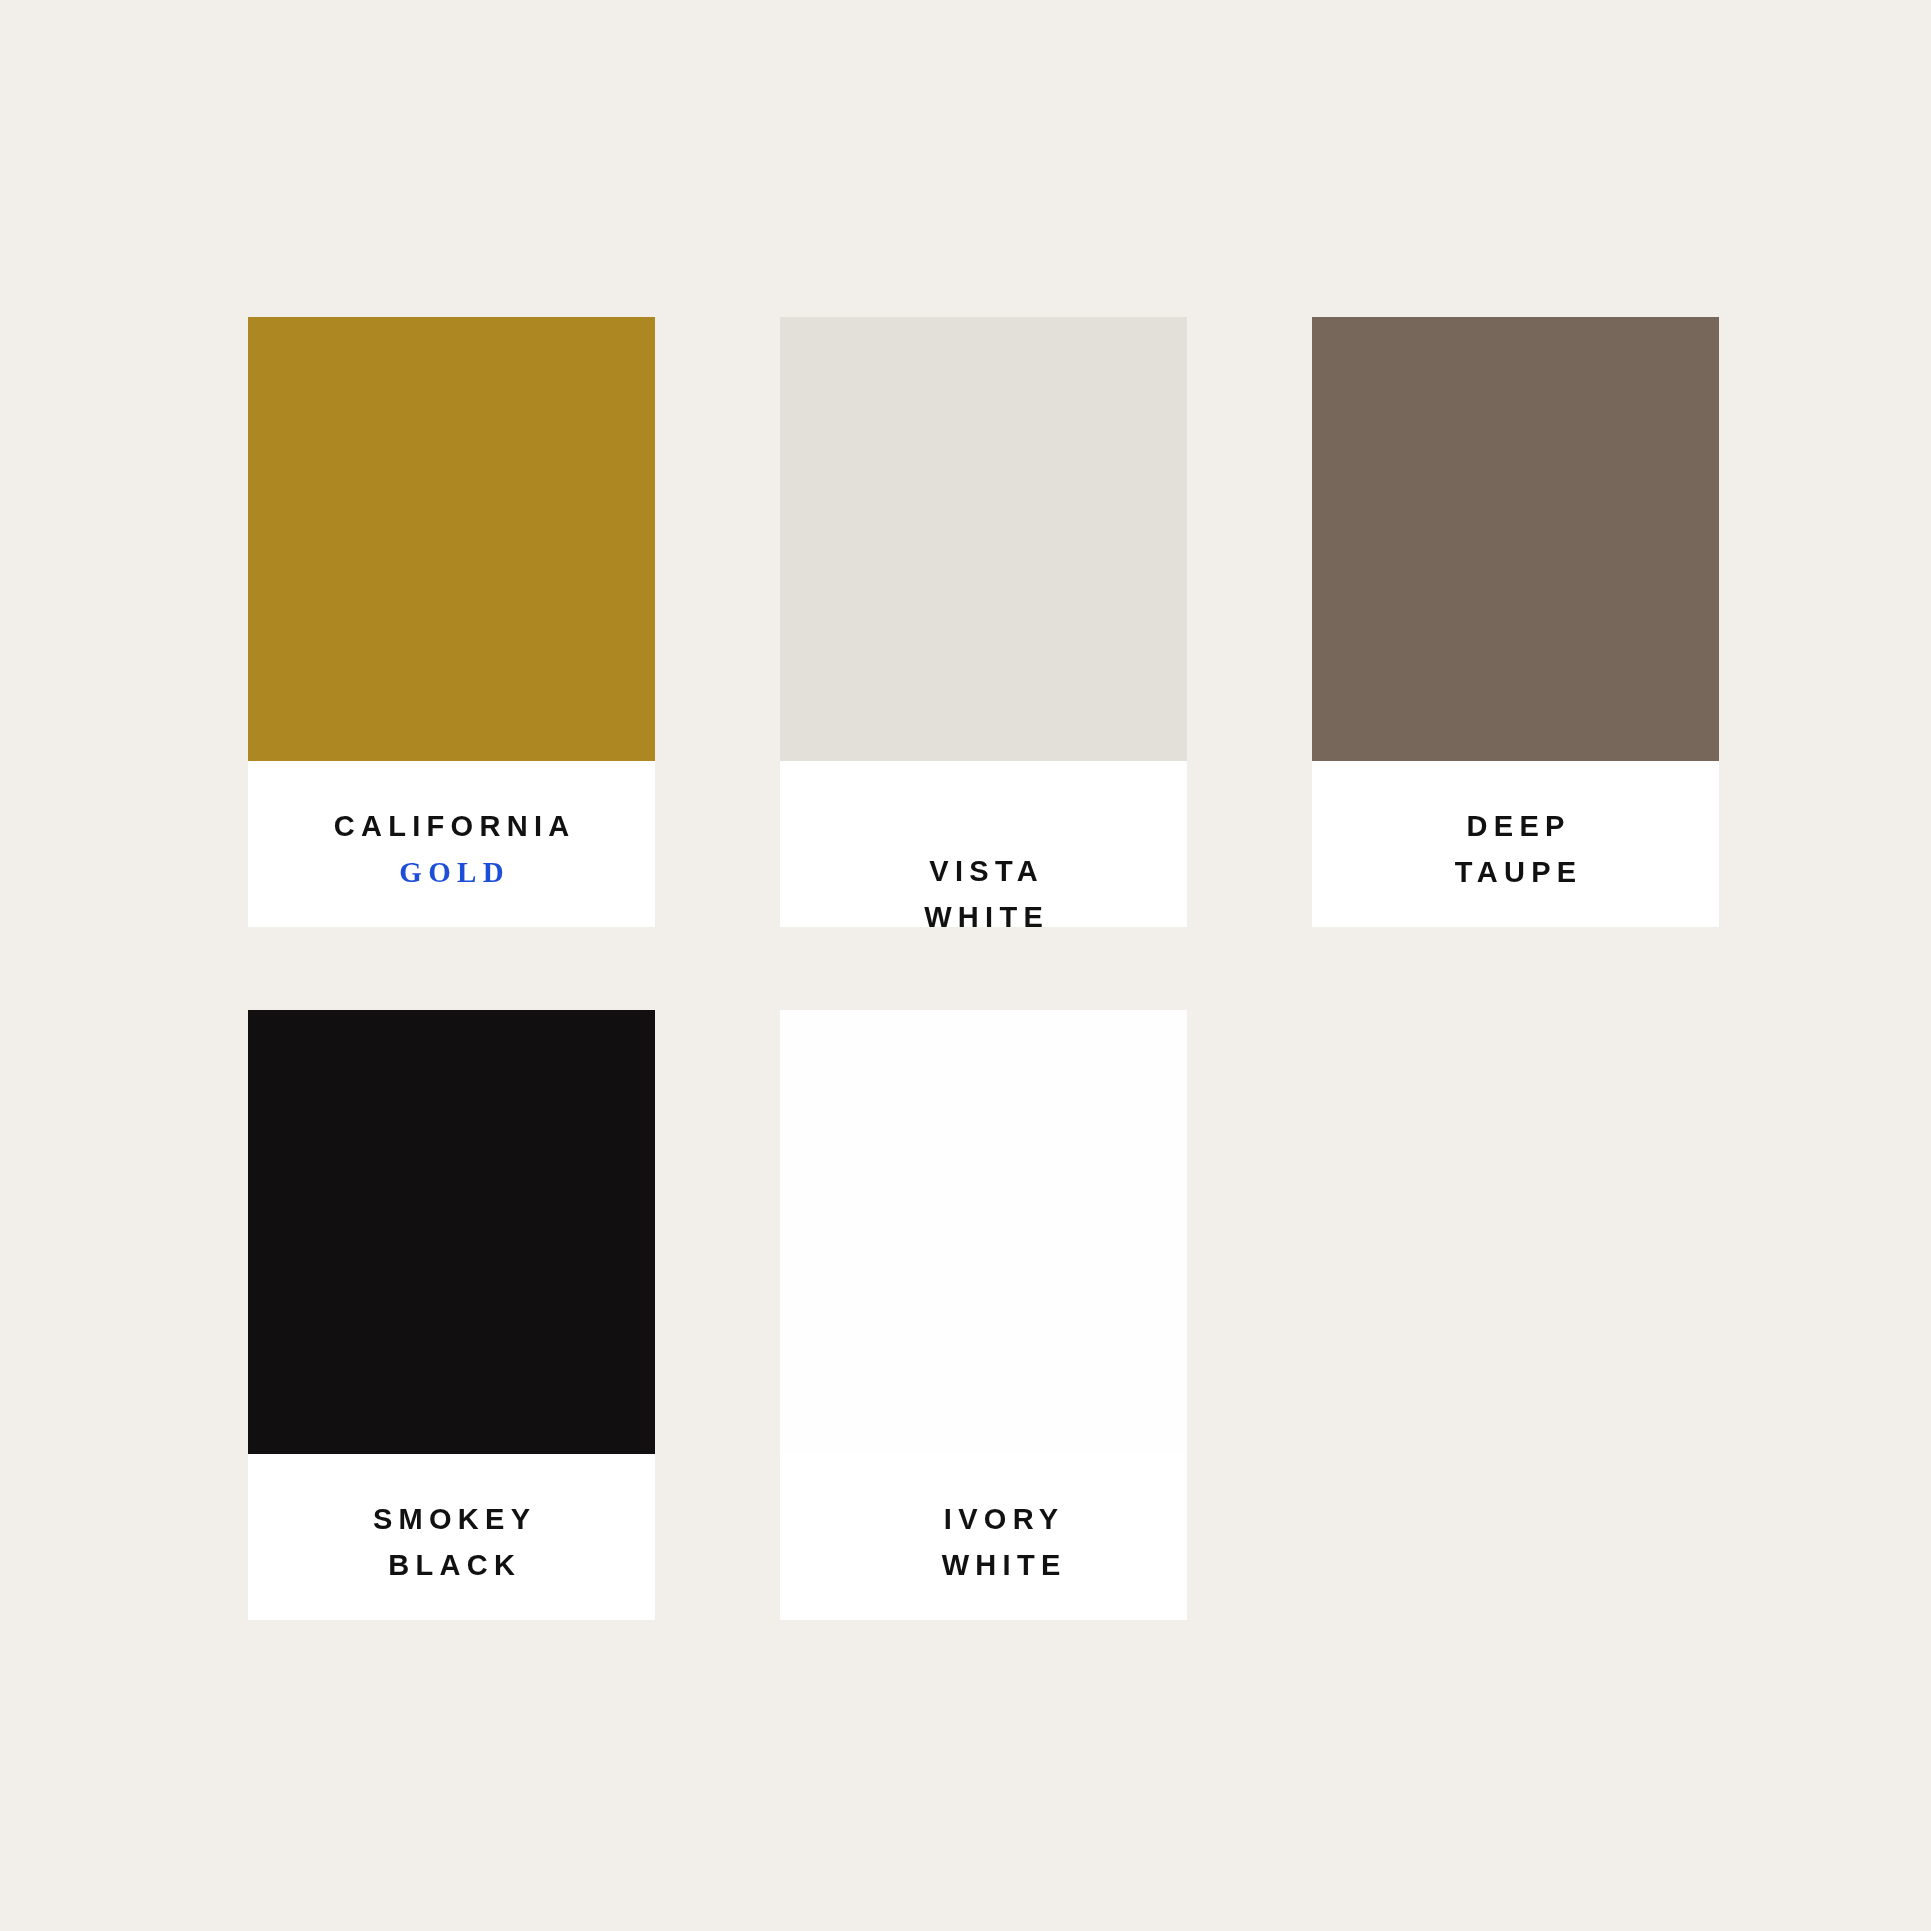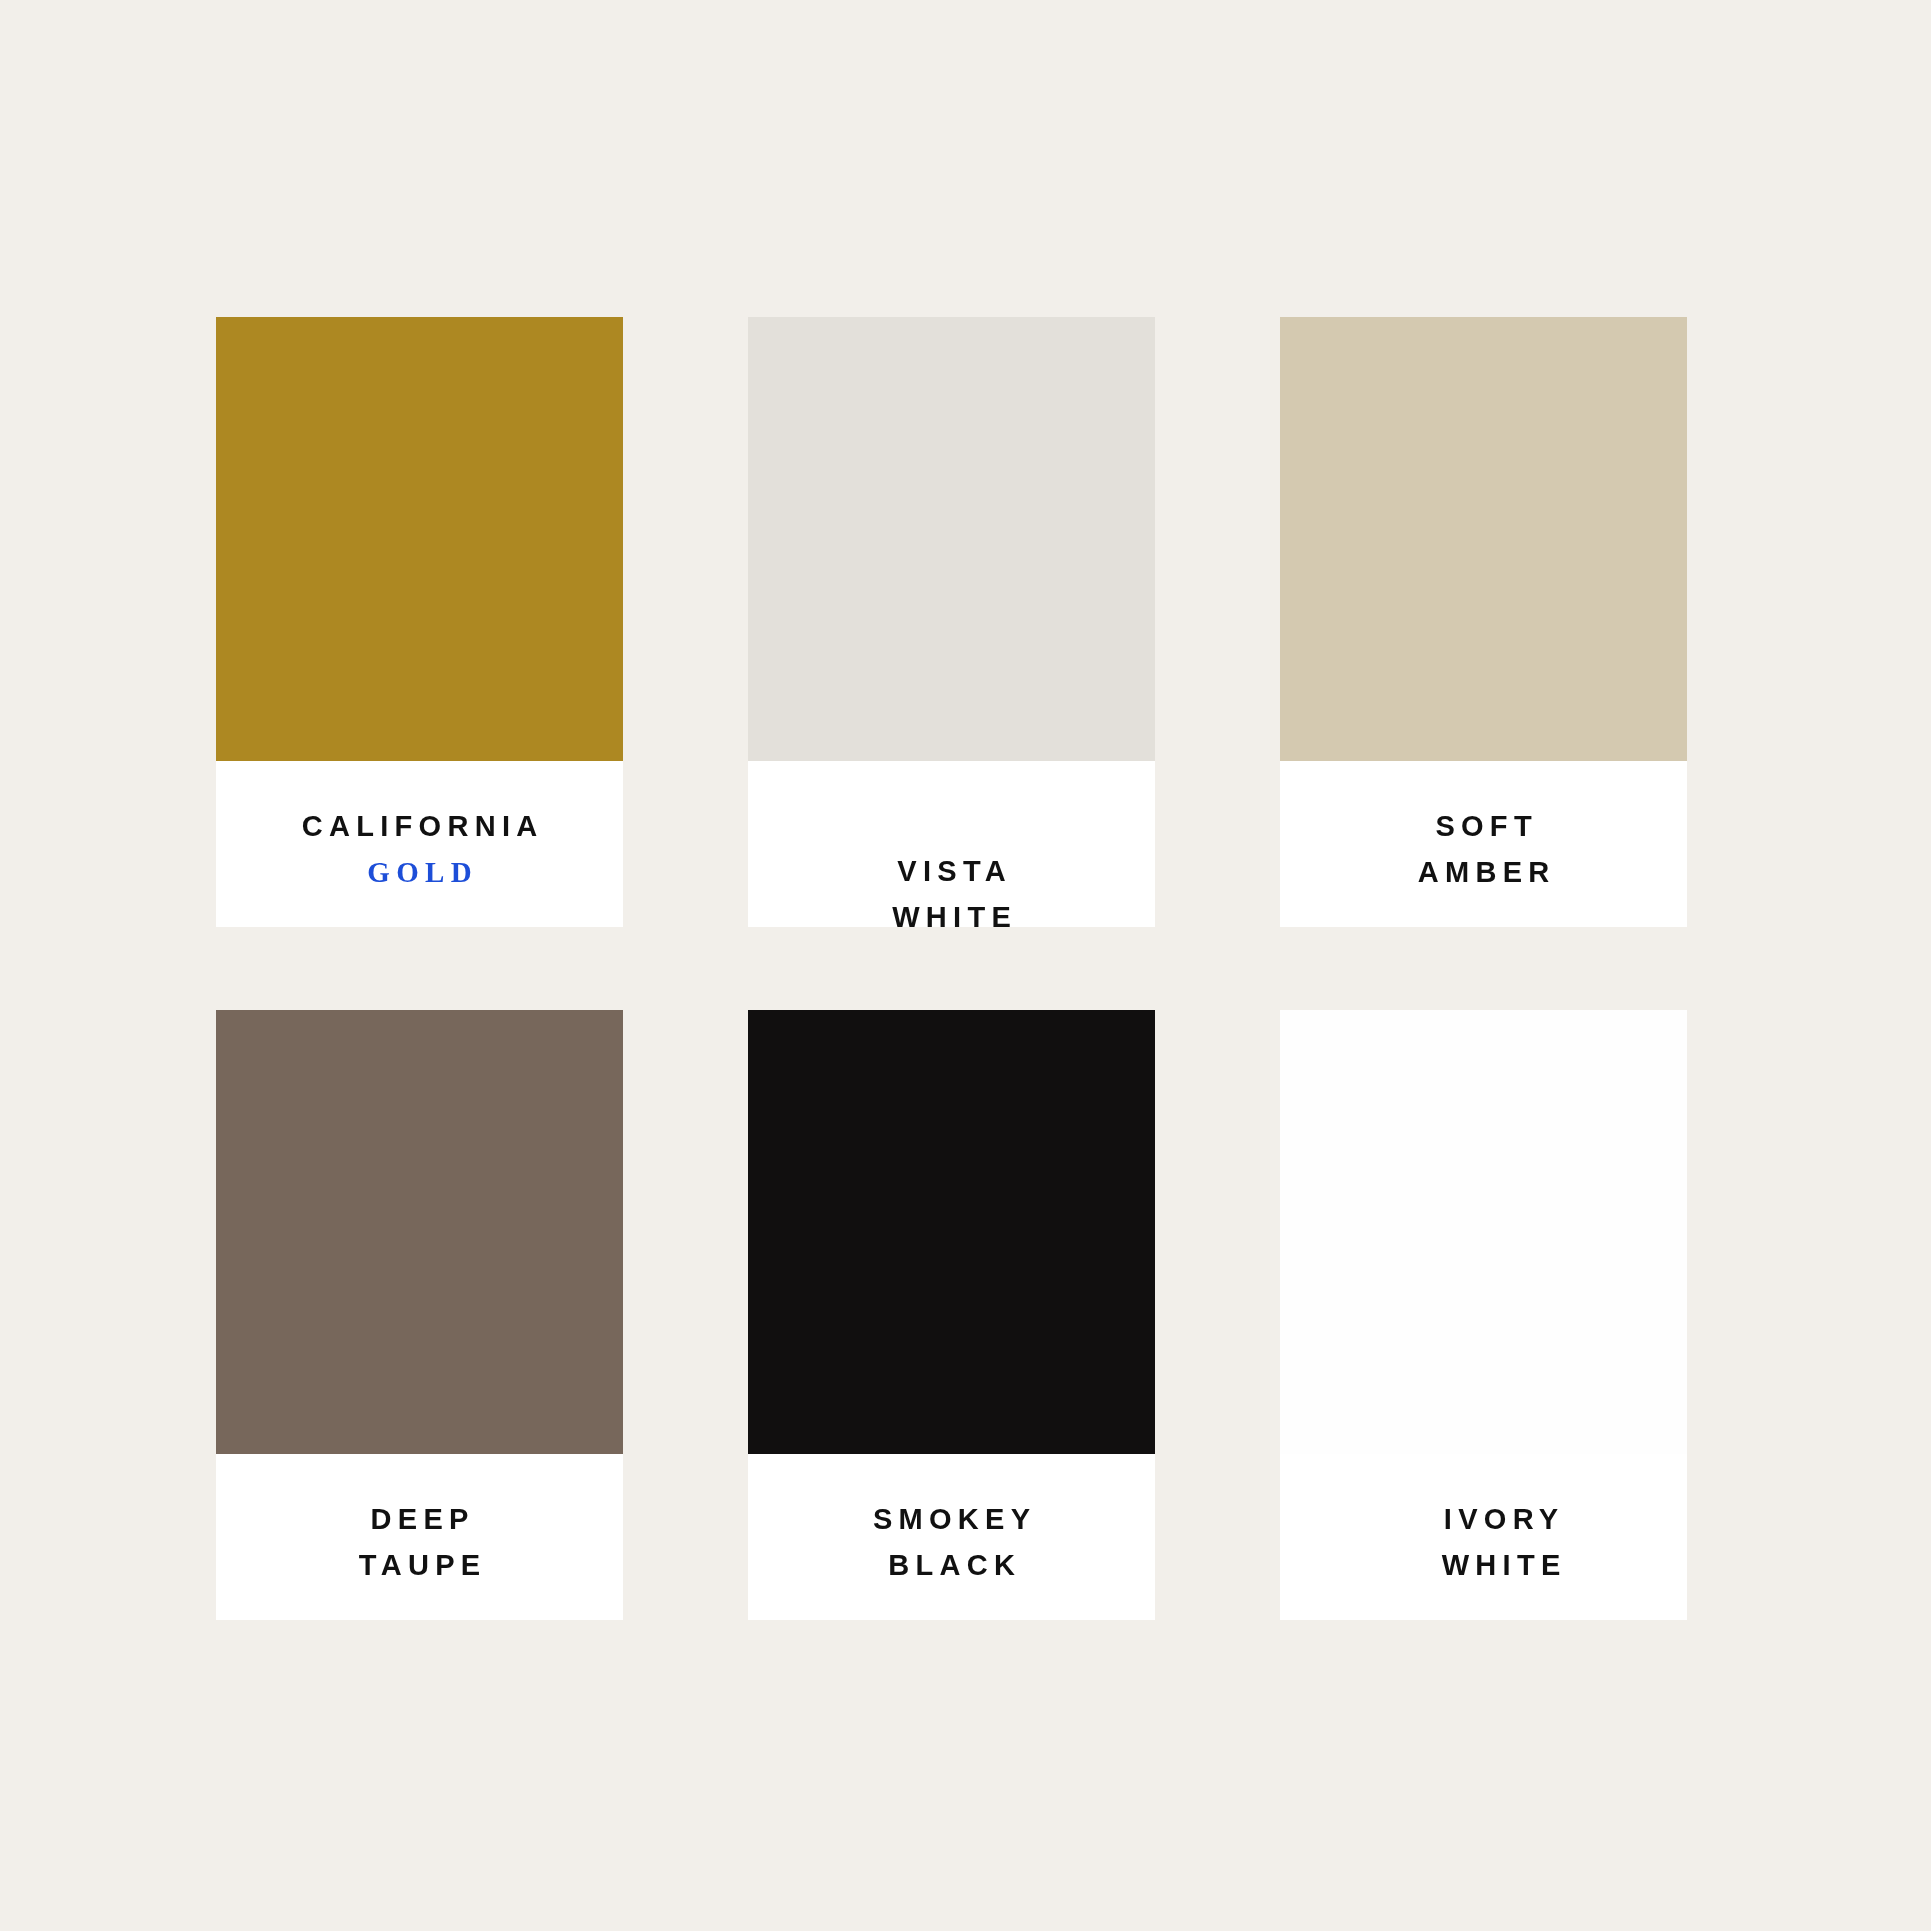--- a/index.html
+++ b/index.html
@@ -19,21 +19,21 @@
   #palette-board {
     position: relative;
     width: 1931px;
     height: 1931px;
     box-sizing: border-box;
   }
 
   
   .swatch-grid {
     position: absolute;
-    left: 216px;
+    left: 248px;
     top: 317px;
     display: grid;
     grid-template-columns: repeat(3, 407px);
     grid-template-rows: repeat(2, 610px);
     column-gap: 125px;
     row-gap: 83px;
   }
 
   .swatch-card {
     width: 407px;
@@ -92,27 +92,20 @@
     </div>
 
     <div class="swatch-card" style="background-color: rgb(255, 255, 255);">
       <div class="swatch-color" style="background-color: rgb(227, 224, 218);"></div>
       <div class="swatch-label" style="background-color: rgb(255, 255, 255);">
         <span class="swatch-label-line" style="color: rgb(17, 17, 17); margin-top: 45px;">VISTA</span>
         <span class="swatch-label-line" style="color: rgb(17, 17, 17);">WHITE</span>
       </div>
     </div>
 
-    <div class="swatch-card" style="background-color: rgb(255, 255, 255);">
-      <div class="swatch-color" style="background-color: rgb(212, 201, 176);"></div>
-      <div class="swatch-label" style="background-color: rgb(255, 255, 255);">
-        <span class="swatch-label-line" style="color: rgb(17, 17, 17);">SOFT</span>
-        <span class="swatch-label-line" style="color: rgb(17, 17, 17);">AMBER</span>
-      </div>
-    </div>
 
     <div class="swatch-card" style="background-color: #f9a8d4;">
       <div class="swatch-color" style="background-color: rgb(119, 103, 91);"></div>
       <div class="swatch-label" style="background-color: rgb(255, 255, 255);">
         <span class="swatch-label-line" style="color: rgb(17, 17, 17);">DEEP</span>
         <span class="swatch-label-line" style="color: rgb(17, 17, 17);">TAUPE</span>
       </div>
     </div>
 
     <div class="swatch-card" style="background-color: #0ea5e9;">

